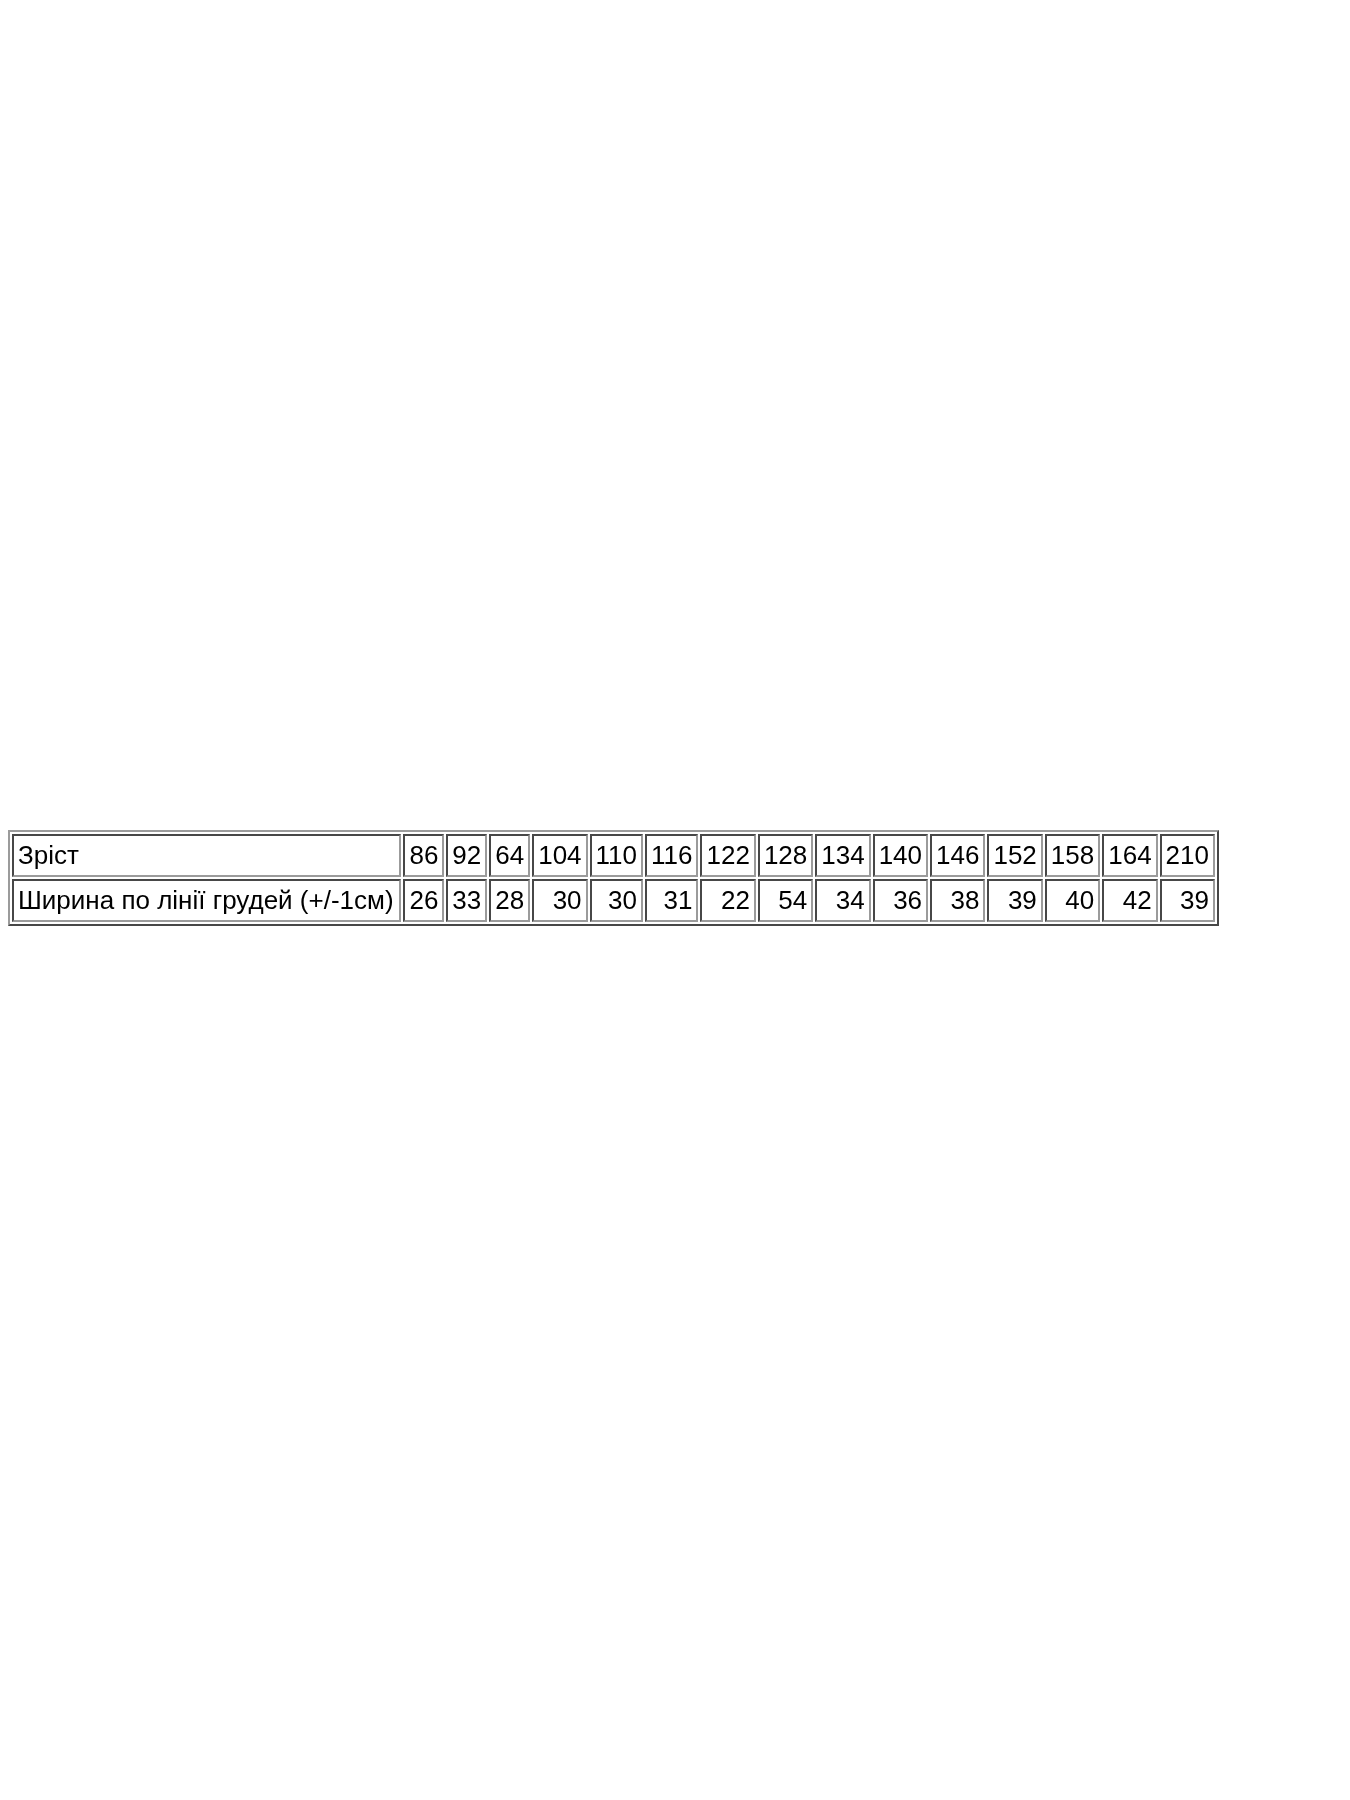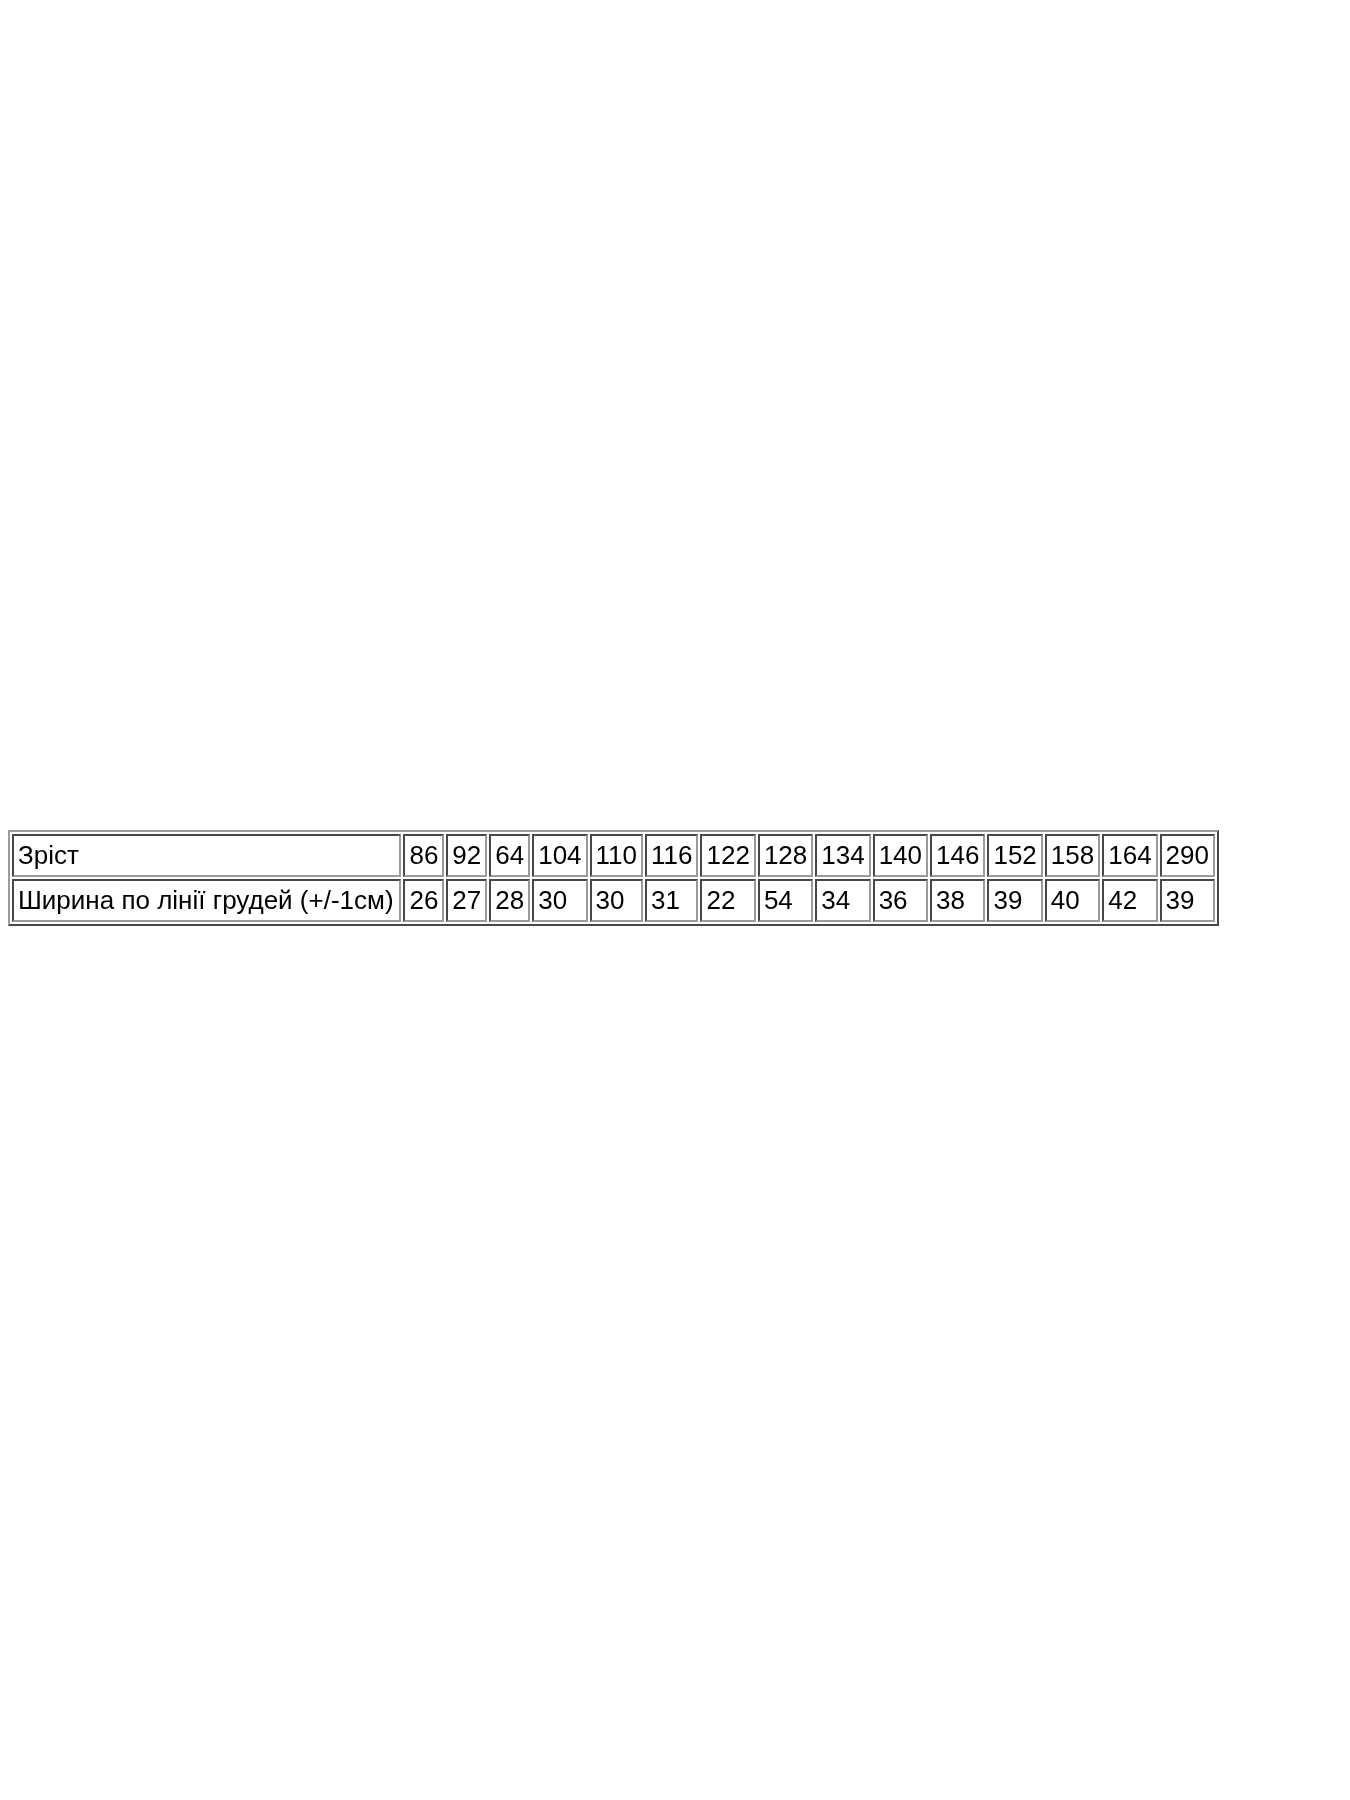--- a/index.html
+++ b/index.html
@@ -33,20 +33,21 @@
     text-align: left;
     vertical-align: middle;
     white-space: nowrap;
     background: #ffffff;
   }
   table.size-table td.label-cell {
     width: auto;
   }
   table.size-table td.value-cell {
     width: 1px; 
+    text-align: right;
   }
 </style>
 </head>
 <body>
 
 <div class="page">
   <table class="size-table">
     <tbody>
         <tr>
           <td class="label-cell">Зріст</td>
@@ -57,26 +58,26 @@
           <td class="value-cell">110</td>
           <td class="value-cell">116</td>
           <td class="value-cell">122</td>
           <td class="value-cell">128</td>
           <td class="value-cell">134</td>
           <td class="value-cell">140</td>
           <td class="value-cell">146</td>
           <td class="value-cell">152</td>
           <td class="value-cell">158</td>
           <td class="value-cell">164</td>
-          <td class="value-cell">290</td>
+          <td class="value-cell">210</td>
         </tr>
         <tr>
           <td class="label-cell">Ширина по лінії грудей (+/-1см)</td>
           <td class="value-cell">26</td>
-          <td class="value-cell">27</td>
+          <td class="value-cell">33</td>
           <td class="value-cell">28</td>
           <td class="value-cell">30</td>
           <td class="value-cell">30</td>
           <td class="value-cell">31</td>
           <td class="value-cell">22</td>
           <td class="value-cell">54</td>
           <td class="value-cell">34</td>
           <td class="value-cell">36</td>
           <td class="value-cell">38</td>
           <td class="value-cell">39</td>

